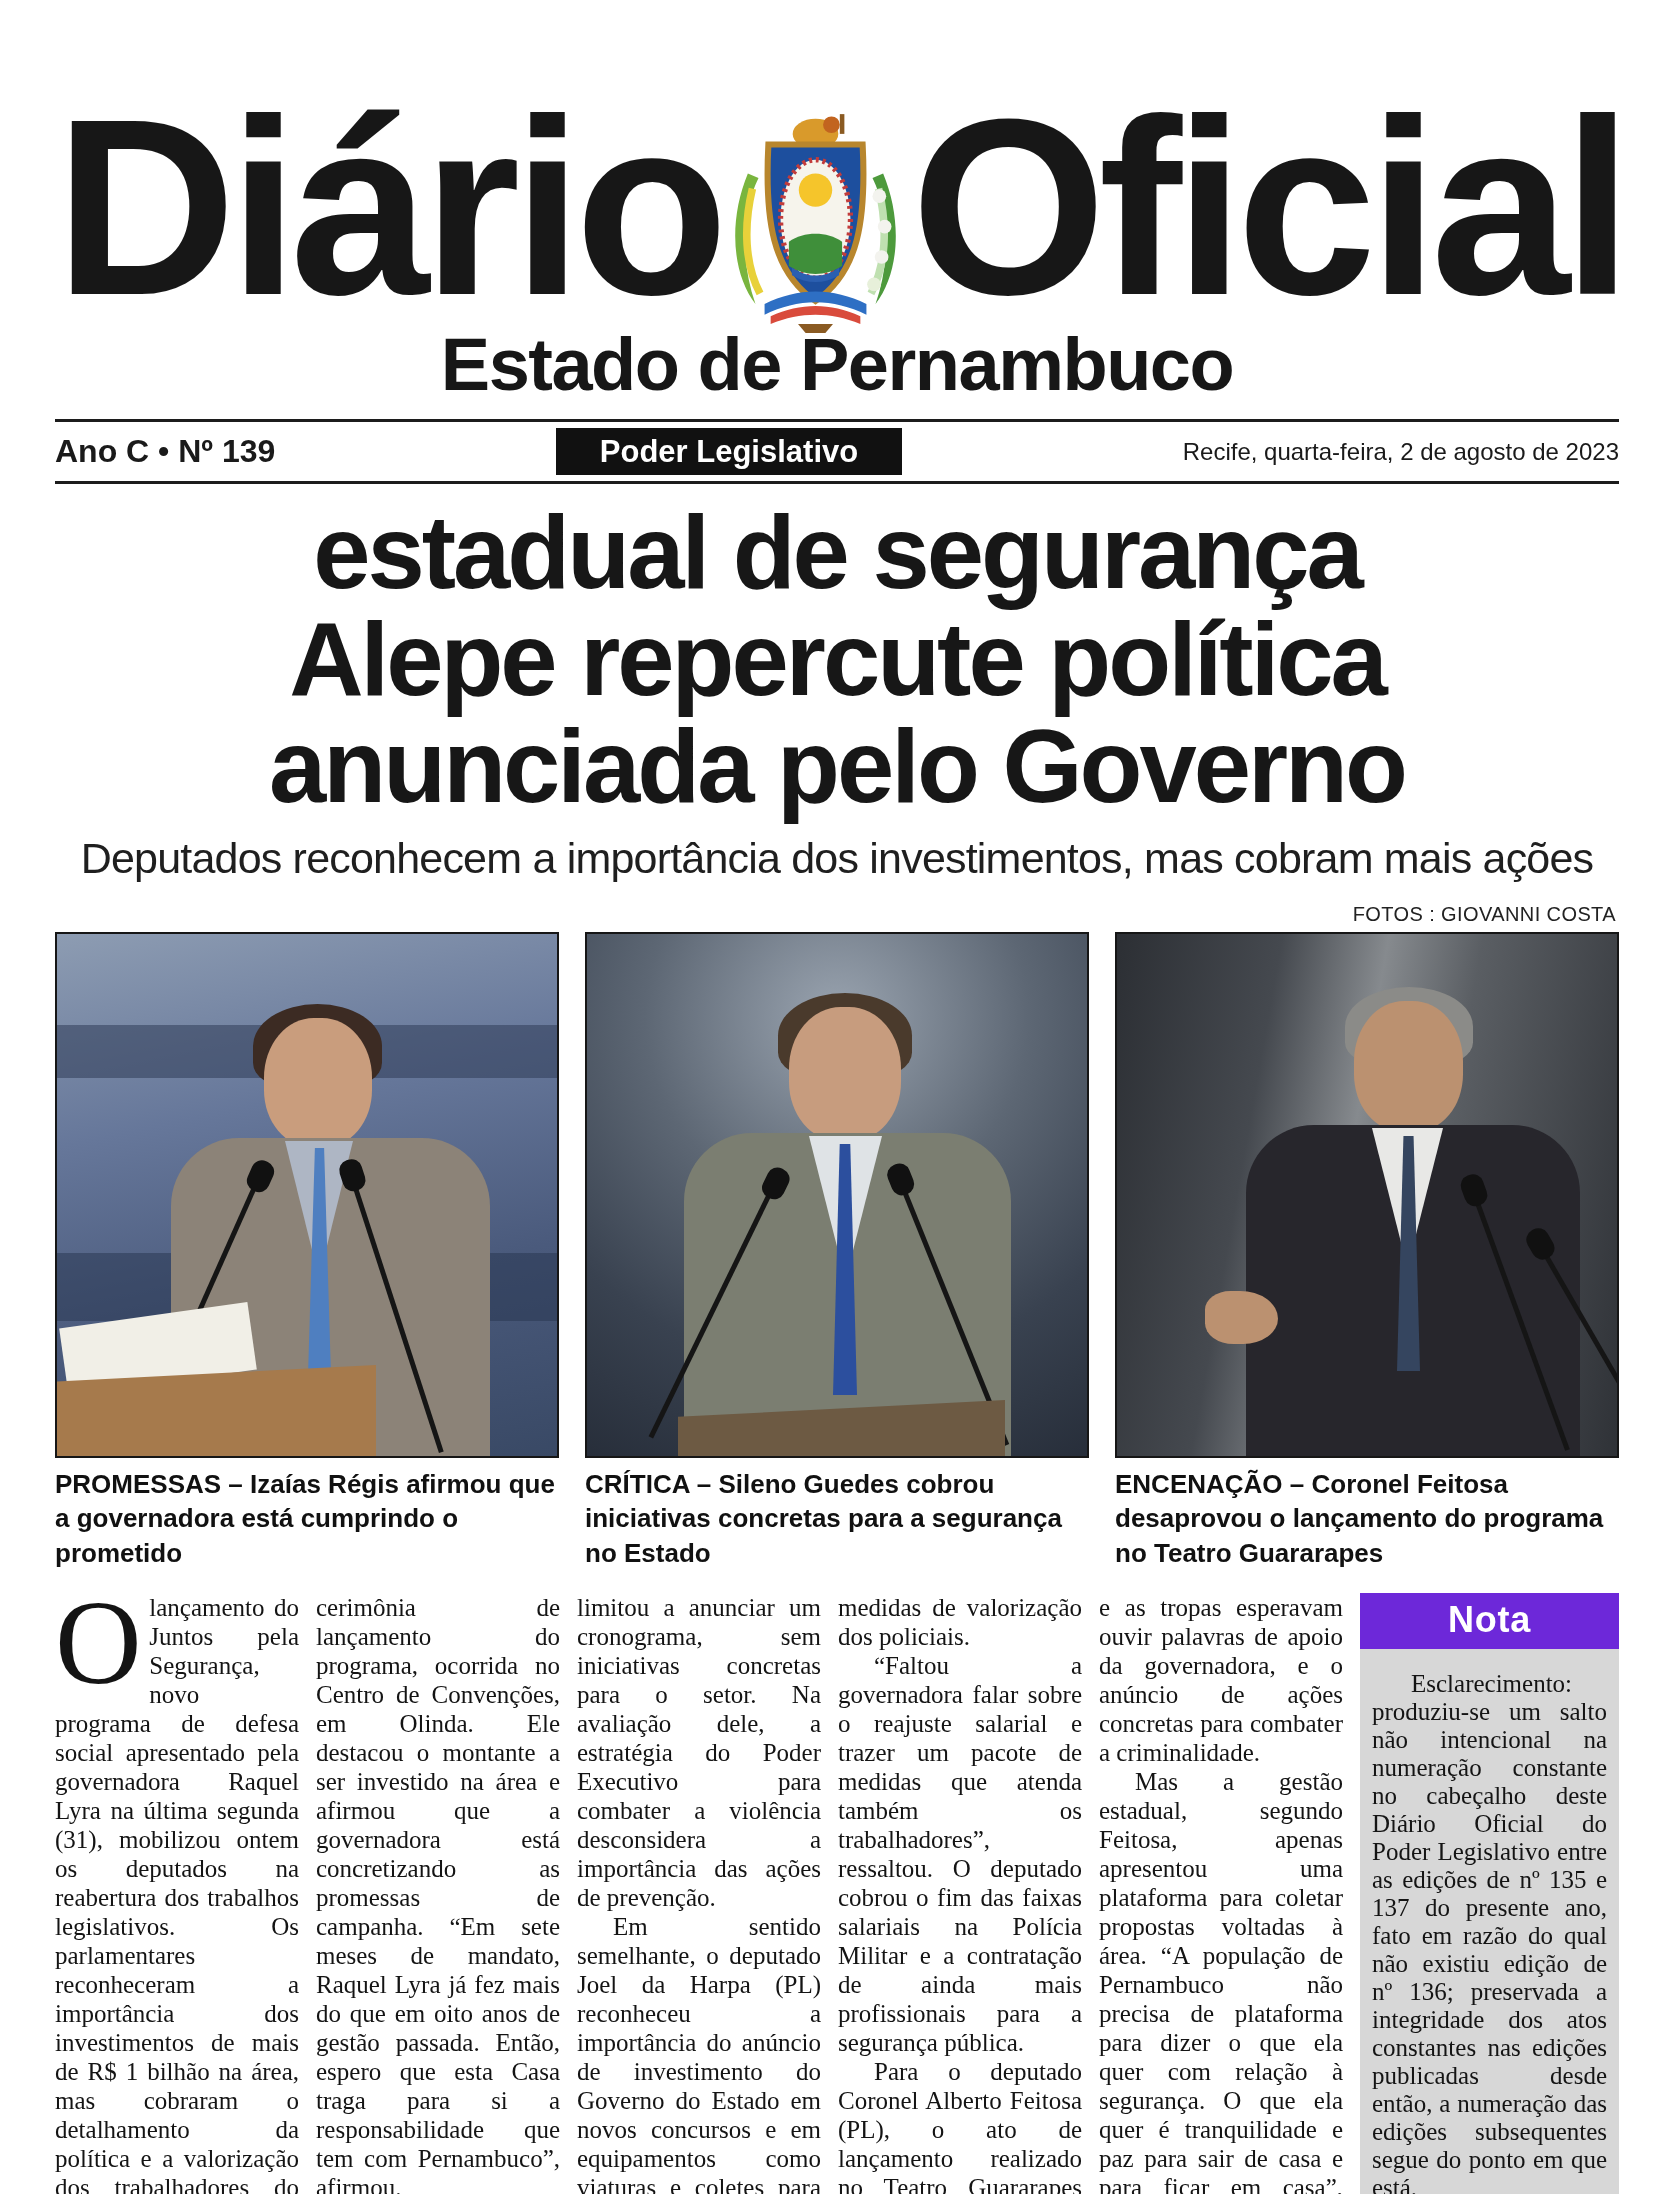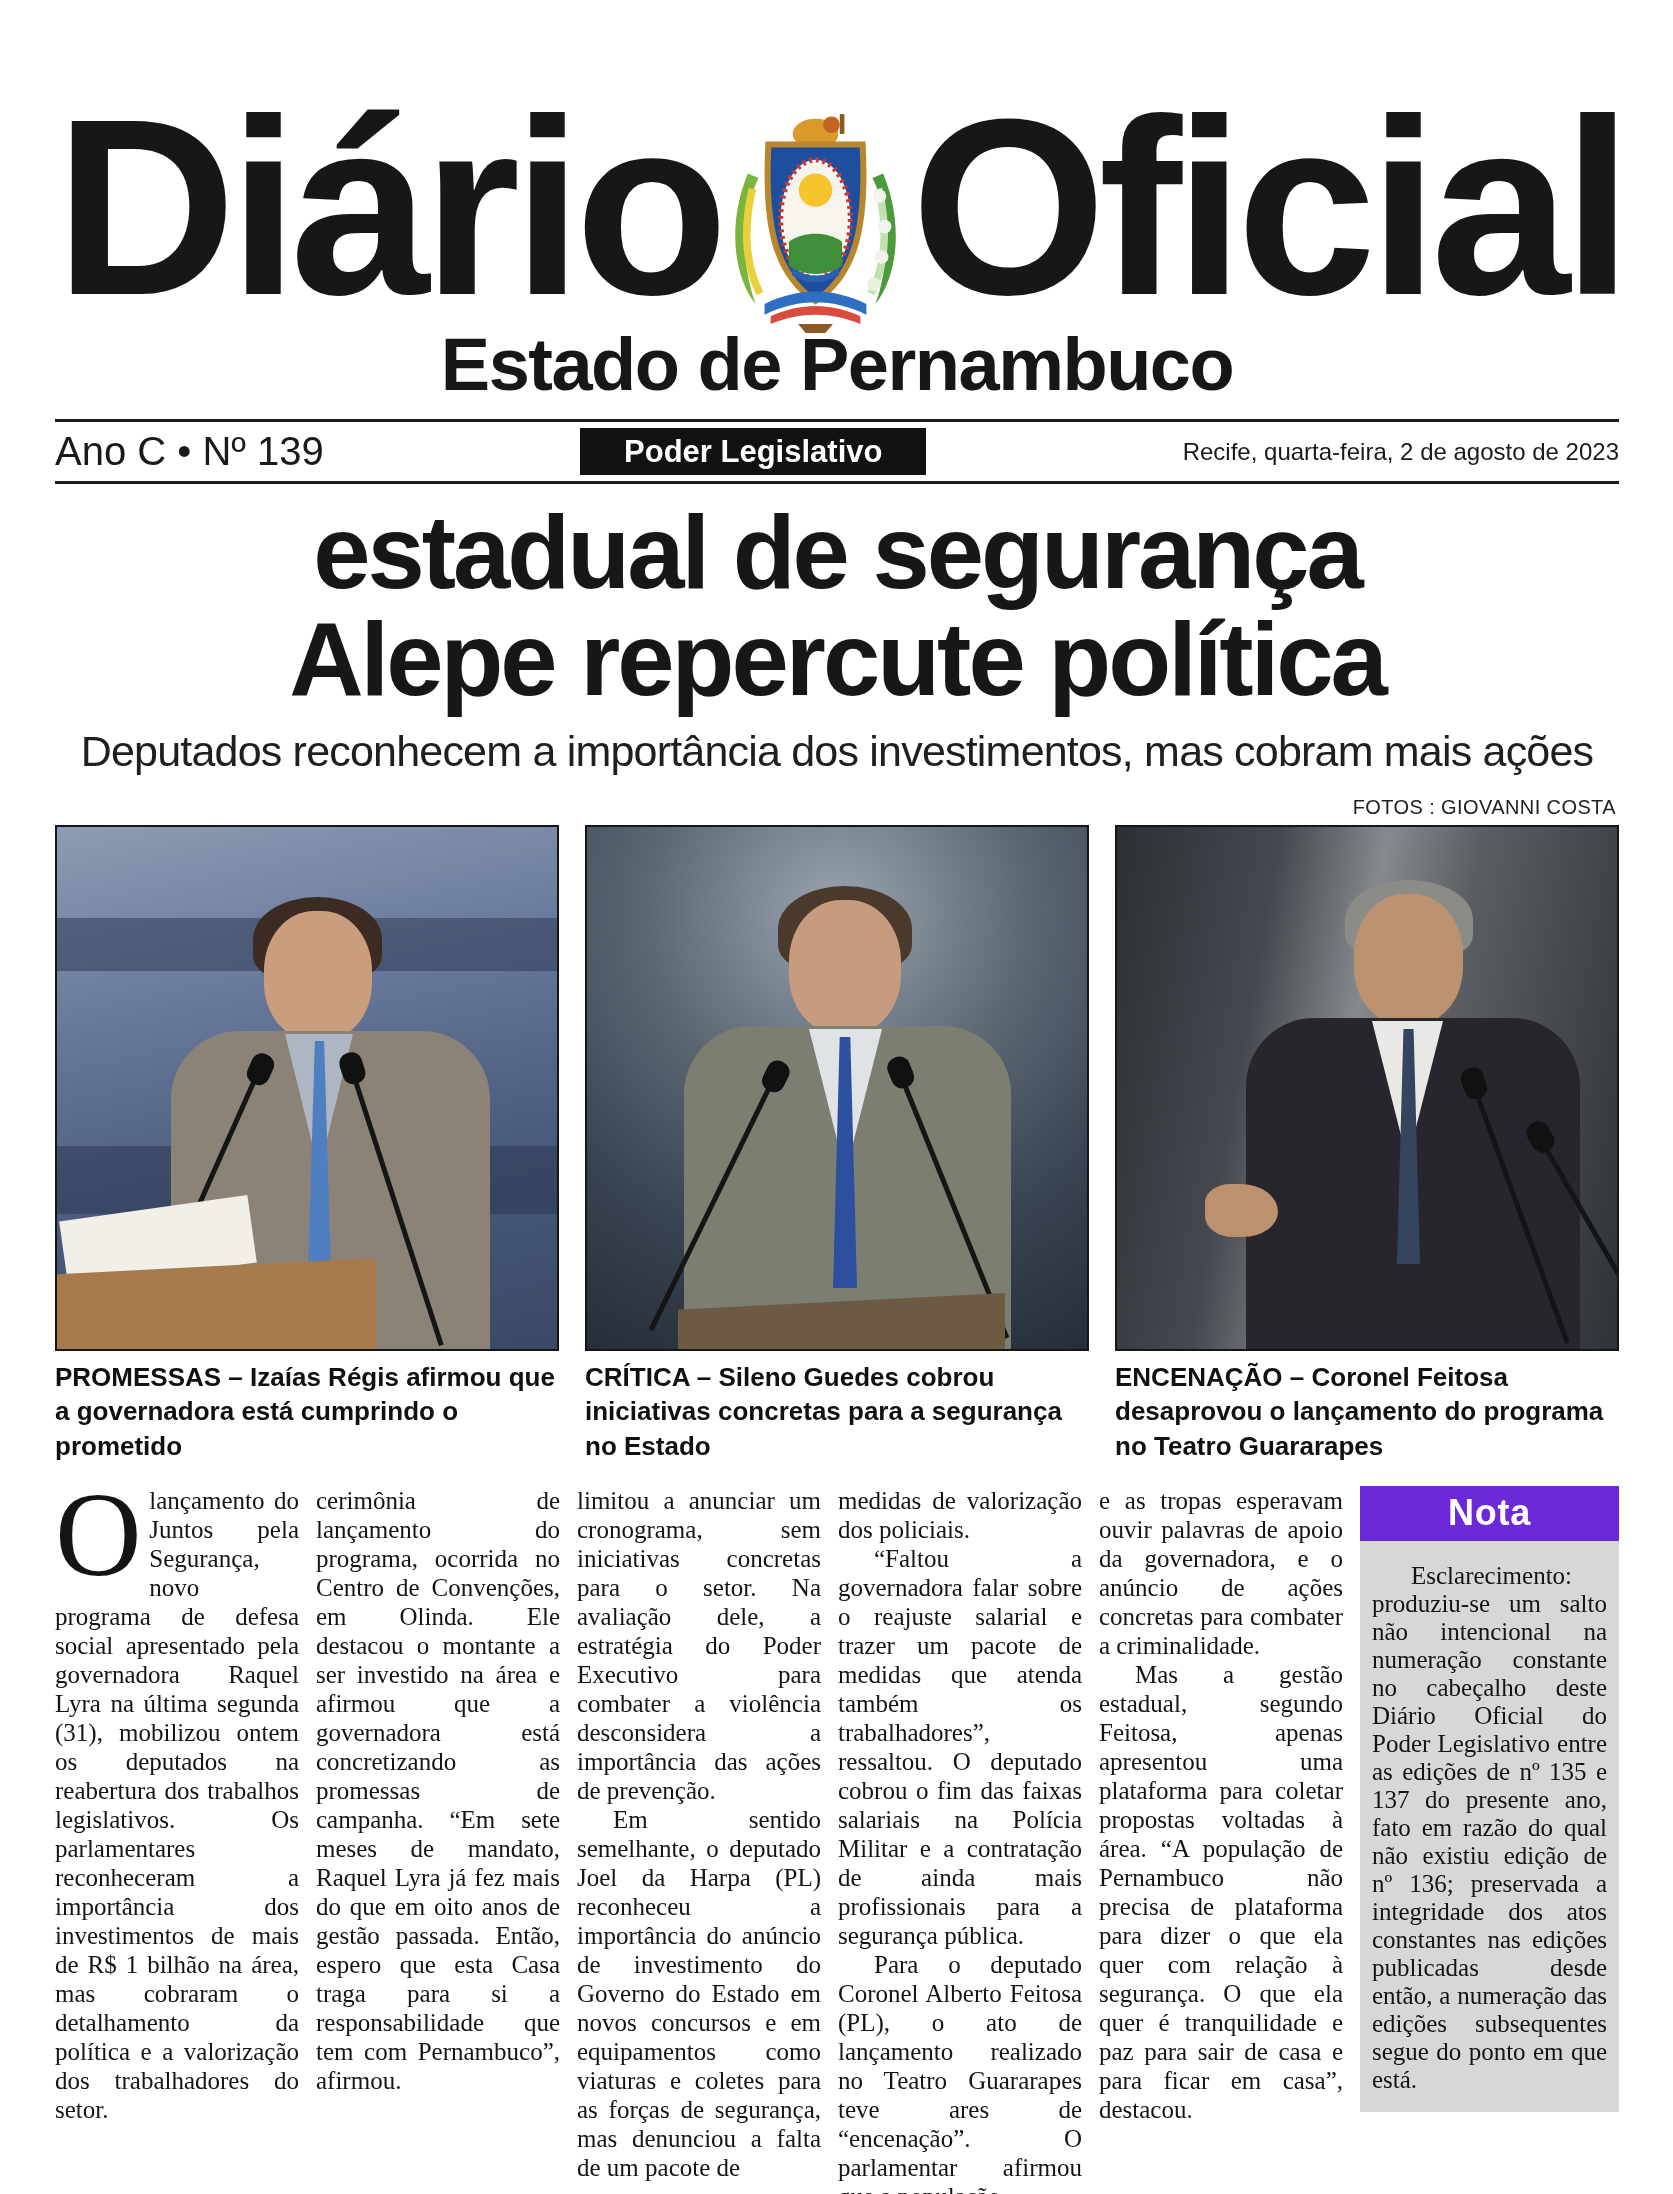--- a/index.html
+++ b/index.html
@@ -12,21 +12,21 @@
   
   .masthead { margin:97px 55px 0; display:flex; align-items:flex-start; justify-content:space-between; height:228px; }
   .masthead .word { font-size:251px; line-height:0.88; font-weight:700; letter-spacing:-7.6px; color:#171717; white-space:nowrap; }
   .crest { width:181px; height:228px; flex:0 0 auto; margin:7.6px 4.6px 0; position:relative; }
   .mast-subtitle { text-align:center; font-size:74px; font-weight:700; letter-spacing:-1.5px; color:#171717; margin-top:-3px; }
   
   .infobar {
     margin:12px 55px 0; border-top:3px solid #1c1c1c; border-bottom:3px solid #1c1c1c;
     padding:6.8px 0; display:flex; align-items:center; justify-content:space-between; height:65px;
   }
-  .infobar .edition { font-size:40px; font-weight:400; letter-spacing:0; }
+  .infobar .edition { font-size:32px; font-weight:700; letter-spacing:0; }
   .section-badge {
     background:#111111; color:#ffffff; font-weight:700; font-size:31px;
     padding:5.3px 44px; letter-spacing:0; white-space:nowrap;
   }
   .infobar .dateline { font-size:24px; font-weight:400; }
   
   .headline { margin-top:15px; text-align:center; font-weight:700; font-size:103px; line-height:1.04; letter-spacing:-3px; color:#171717; }
   .headline span { display:block; }
   .subheadline { margin:13.7px 55px 0; text-align:center; font-size:43px; font-weight:400; letter-spacing:-0.8px; color:#1f1f1f; }
   .photo-credit { margin:20px 58px 0; text-align:right; font-size:20px; font-weight:400; letter-spacing:0.4px; color:#222; }
@@ -111,20 +111,21 @@
 
   <div class="infobar">
     <span class="edition">Ano C • Nº 139</span>
     <span class="section-badge">Poder Legislativo</span>
     <span class="dateline">Recife, quarta-feira, 2 de agosto de 2023</span>
   </div>
 
   <h1 class="headline">
     <span>estadual de segurança</span>
     <span>Alepe repercute política</span>
+    <span>anunciada pelo Governo</span>
   </h1>
   <div class="subheadline">Deputados reconhecem a importância dos investimentos, mas cobram mais ações</div>
   <div class="photo-credit">FOTOS : GIOVANNI COSTA</div>
 
   <div class="photo-row">
 
     <figure class="photo-fig">
       <div class="photo p1">
         <div class="band b1"></div>
         <div class="band b2"></div>

